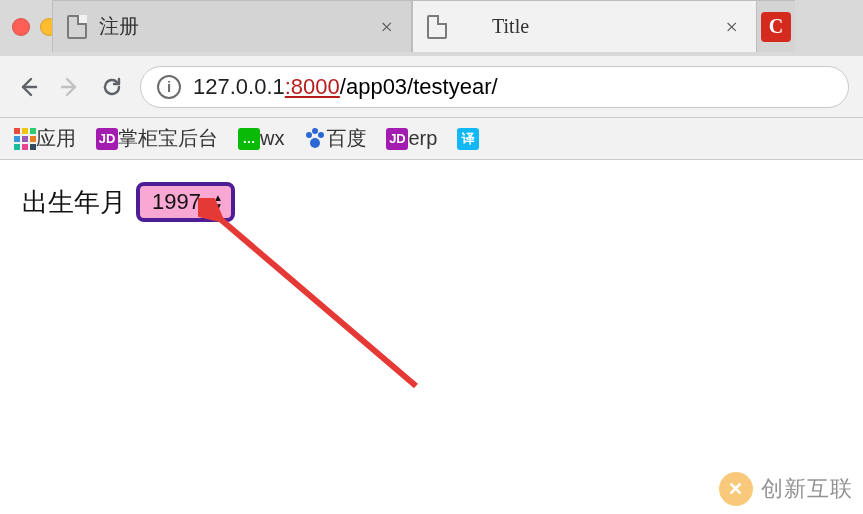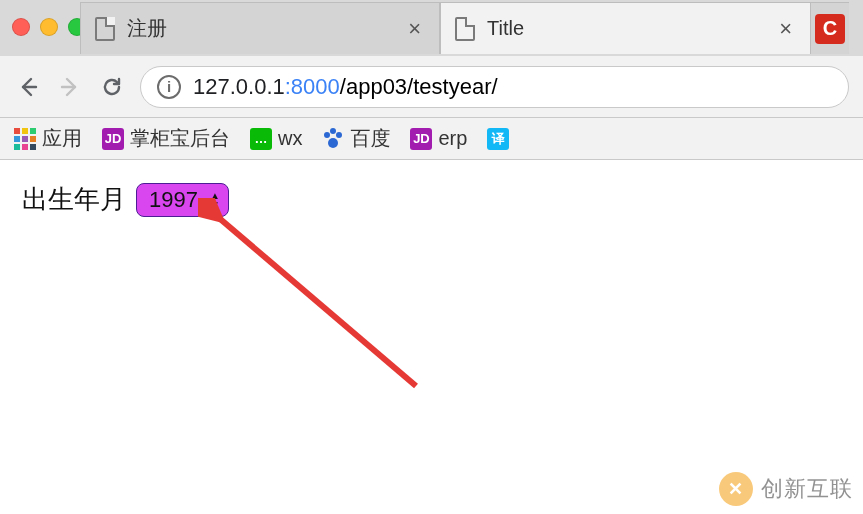--- a/index.html
+++ b/index.html
@@ -6,43 +6,43 @@
   html, body { width: 863px; height: 514px; font-family: -apple-system, "Helvetica Neue", Arial, sans-serif; background: #fff; overflow: hidden; position: relative; }
   
   
   .tabstrip { height: 56px; background: #d9d9d9; display: flex; align-items: flex-end; position: relative; }
   .traffic { position: absolute; left: 12px; top: 18px; display: flex; gap: 10px; }
   .traffic .dot { width: 18px; height: 18px; border-radius: 50%; }
   .dot-close   { background: #ff5f57; box-shadow: inset 0 0 0 1px rgba(0,0,0,.15); }
   .dot-min     { background: #febc2e; box-shadow: inset 0 0 0 1px rgba(0,0,0,.15); }
   .dot-max     { background: #28c840; box-shadow: inset 0 0 0 1px rgba(0,0,0,.15); }
   
-  .tabs { display: flex; margin-left: 80px; height: 100%; align-items: center; flex: 1; }
+  .tabs { display: flex; margin-left: 52px; height: 100%; align-items: flex-start; flex: 1; font-family: Liberation Serif, serif; }
   .tab { height: 52px; display: flex; align-items: center; padding: 0 14px 0 14px; font-size: 20px; color: #333; position: relative; }
   .tab.inactive { background: #d4d4d4; border-top: 1px solid #bdbdbd; border-left: 1px solid #bdbdbd; border-right: 1px solid #bdbdbd; width: 360px; }
-  .tab.active   { background: #f2f2f2; border-top: 1px solid #bdbdbd; border-left: 1px solid #bdbdbd; border-right: 1px solid #bdbdbd; width: 371px; }
+  .tab.active   { background: #f2f2f2; border-top: 1px solid #bdbdbd; border-left: 1px solid #bdbdbd; border-right: 1px solid #bdbdbd; width: 345px; gap: 33px; }
   .tab .file-icon { margin-right: 12px; }
   .tab .title { flex: 1; white-space: nowrap; overflow: hidden; text-overflow: ellipsis; }
   .tab .close { font-size: 22px; color: #555; padding: 0 4px; line-height: 1; font-weight: 300; }
   .ext-slot { width: 38px; height: 52px; background: #d4d4d4; display: flex; align-items: center; justify-content: center; border-top: 1px solid #bdbdbd; }
   .ext-slot .half-c { width: 30px; height: 30px; background: #d52b1e; border-radius: 4px; display: flex; align-items: center; justify-content: center; color: #fff; font-weight: 700; font-size: 20px; overflow: hidden; }
   
   
   .toolbar { height: 62px; background: #f2f2f2; border-bottom: 1px solid #c9c9c9; display: flex; align-items: center; padding: 0 14px; gap: 14px; }
   .nav-btn { width: 28px; height: 28px; display: flex; align-items: center; justify-content: center; color: #5f6368; }
   .nav-btn.disabled { color: #b9b9b9; }
   .omnibox { flex: 1; height: 42px; background: #fff; border: 1px solid #c9c9c9; border-radius: 30px; display: flex; align-items: center; padding: 0 16px; gap: 12px; font-size: 22px; color: #3c3c3c; }
   .omnibox .proto-badge { width: 24px; height: 24px; border: 2px solid #6c6c6c; border-radius: 50%; display: flex; align-items: center; justify-content: center; font-size: 15px; font-weight: 600; color: #6c6c6c; line-height: 1; }
   .omnibox .url-host { color: #202124; }
-  .omnibox .url-port { color: #3b82f6; }
+  .omnibox .url-port { color: #b91c1c; text-decoration: underline; }
   .omnibox .url-path { color: #000000; }
   
   
   .bookmarks { height: 42px; background: #f2f2f2; border-bottom: 1px solid #c9c9c9; display: flex; align-items: center; padding: 0 14px; gap: 20px; font-size: 20px; color: #333; white-space: nowrap; overflow: hidden; }
-  .bm { display: flex; align-items: center; gap: 6px; }
+  .bm { display: flex; align-items: center; gap: 0; }
   .bm .favicon { width: 22px; height: 22px; display: flex; align-items: center; justify-content: center; border-radius: 3px; font-size: 13px; font-weight: 700; color: #fff; }
   .fav-jd      { background: #a21caf; }
   .fav-wx      { background: #09bb07; border-radius: 50%; }
   .fav-yi      { background: #12b7f5; }
   
   
   .file-icon { width: 20px; height: 24px; position: relative; }
   .file-icon::before { content: ""; position: absolute; inset: 0; border: 2px solid #7a7a7a; border-radius: 2px 2px 2px 2px; }
   .file-icon::after  { content: ""; position: absolute; top: 0; right: 0; width: 8px; height: 8px; border-left: 2px solid #7a7a7a; border-bottom: 2px solid #7a7a7a; background: #f2f2f2; }
   .tab.active .file-icon::after { background: #f2f2f2; }
@@ -64,21 +64,21 @@
   .paw .p3{width:6px;height:6px;left:14px;top:4px}.paw .p4{width:10px;height:10px;left:6px;top:10px}
   
   
   .joy { width:22px;height:22px;position:relative }
   .joy::before{content:"";position:absolute;width:8px;height:14px;left:2px;top:3px;background:#d52b1e;border-radius:4px 4px 0 0}
   .joy::after{content:"";position:absolute;width:8px;height:14px;right:2px;top:3px;background:#2c68d4;border-radius:4px 4px 0 0}
   
   
   .page { padding: 22px 22px; }
   .field-row { display: flex; align-items: center; gap: 10px; font-size: 26px; color: #111; }
-  .select-wrap { position: relative; border: 1px solid #4c1d95; border-radius: 8px; padding: 3px 30px 3px 12px; background: #d946ef; font-size: 22px; display: flex; align-items: center; }
+  .select-wrap { position: relative; border: 4px solid #4c1d95; border-radius: 8px; padding: 3px 30px 3px 12px; background: #f9a8d4; font-size: 22px; display: flex; align-items: center; }
   .select-wrap .arrows { position: absolute; right: 8px; top: 50%; transform: translateY(-50%); font-size: 10px; line-height: 9px; text-align: center; }
   .select-wrap .arrows div:first-child { margin-bottom: 0px; }
   
   
   .anno-arrow { position: absolute; left: 198px; top: 198px; pointer-events: none; }
   
   
   .watermark { position: absolute; right: 10px; bottom: 8px; display: flex; align-items: center; gap: 8px; opacity: .6; font-size: 22px; color: #4a4a4a; letter-spacing: 1px; }
   .wm-badge { width: 34px; height: 34px; border-radius: 50%; background: #f5a623; display: flex; align-items: center; justify-content: center; color: #fff; font-weight: 800; font-size: 18px; }
 </style>

